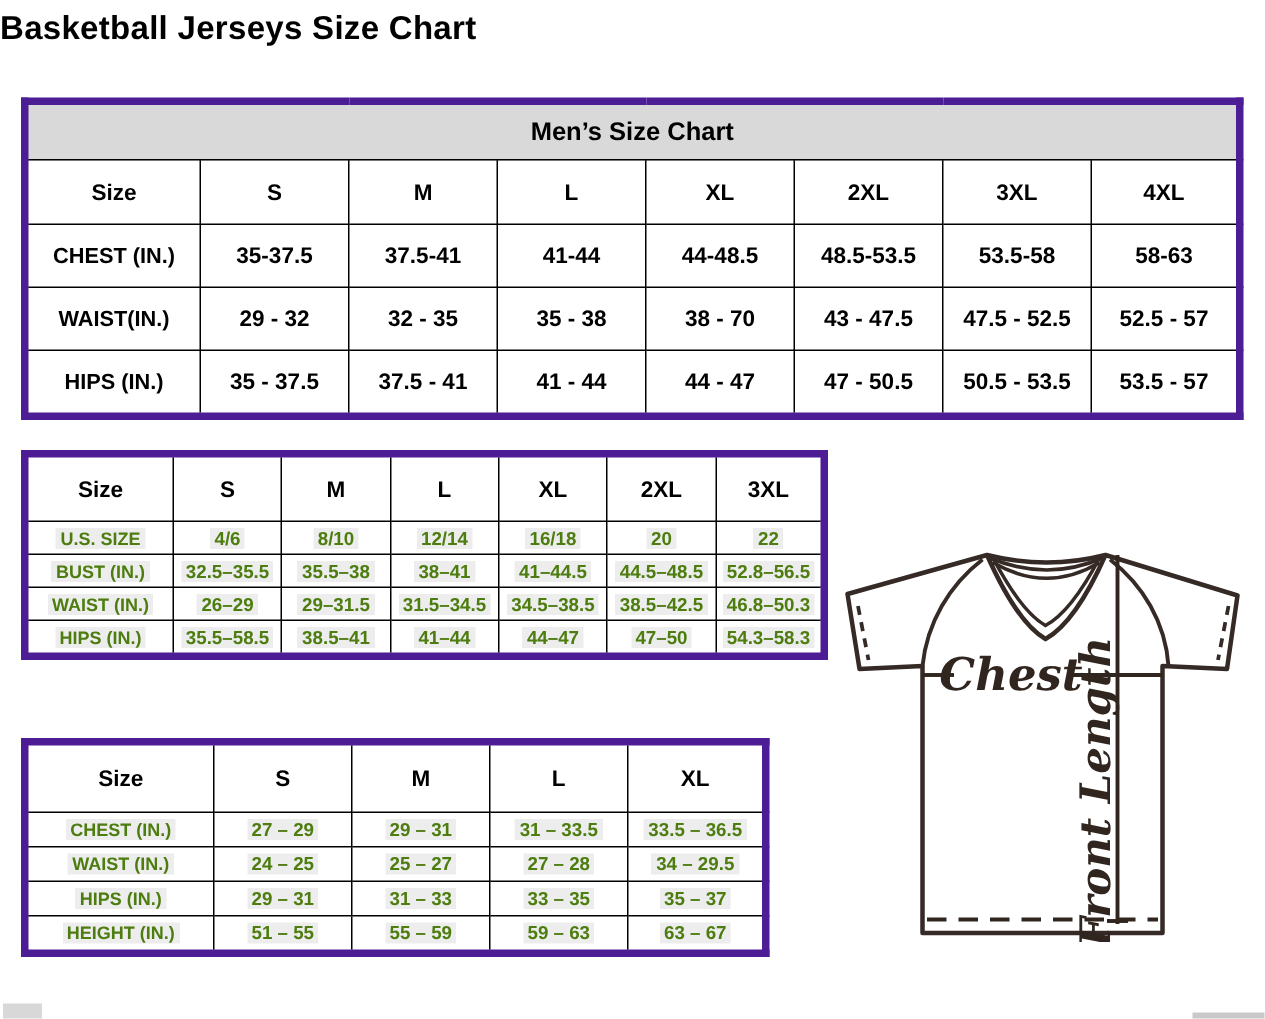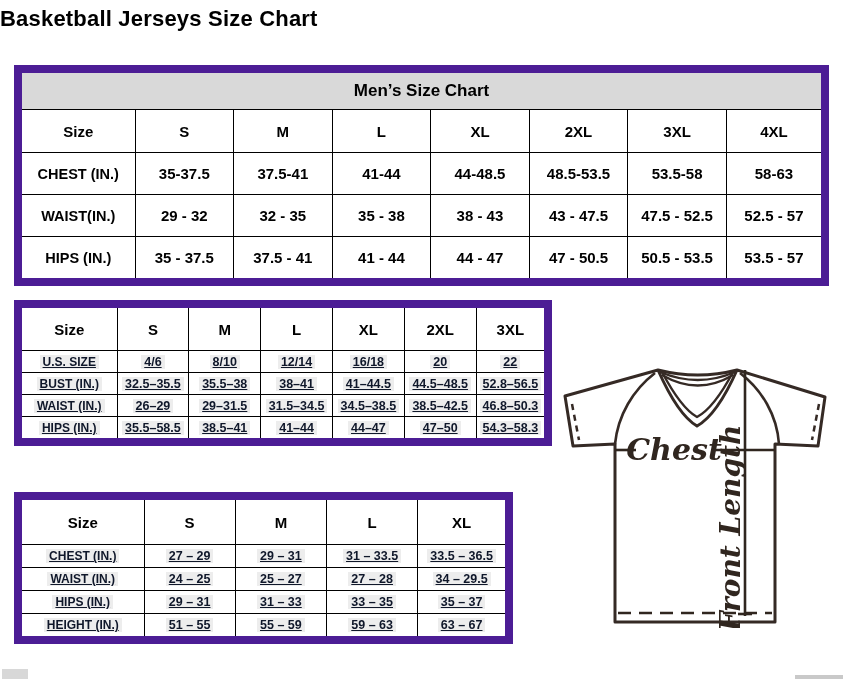--- a/index.html
+++ b/index.html
@@ -6,41 +6,41 @@
   body{
     width:843px;height:679px;position:relative;overflow:hidden;
     background:#ffffff;color:#000;
     font-family:"Liberation Sans", sans-serif;
   }
   .page-title{
     position:absolute;top:6px;left:0;width:818px;
     font-size:22px;font-weight:bold;letter-spacing:.2px;
   }
   .chart{position:absolute;}
-  .chart table{border-collapse:collapse;table-layout:fixed;width:100%;border:8px solid #4c1d95;}
+  .chart table{border-collapse:collapse;table-layout:fixed;width:100%;border:5px solid #4c1d95;}
   .chart td{border:1px solid #000;text-align:center;vertical-align:middle;font-weight:bold;padding:0;}
   td.band{background:#d9d9d9;font-size:17px;height:36px;}
   .men{left:14px;top:65px;width:815px;}
   .women{left:14px;top:300px;width:538px;}
   .youth{left:14px;top:492px;width:499px;}
   .men col.c0{width:117px;}
   .women col.c0{width:99px;}
   .youth col.c0{width:126px;}
   .men td.band{height:36px;}
   .women td.band,.youth td.band{font-size:16px;height:37px;}
   .men tr.size-row td{height:42px;font-size:15px;}
   .men tr.data-row td{height:41px;font-size:15px;}
   .men tr.data-row td.rlabel{font-size:14.5px;}
   .women tr.size-row td{height:42px;font-size:15px;}
   .women tr.data-row td{height:21px;font-size:12.5px;}
   .women tr.data-row td.rlabel{font-size:12px;}
   .youth tr.size-row td{height:44px;font-size:15px;}
   .youth tr.data-row td{height:22px;font-size:12.5px;}
   .youth tr.data-row td.rlabel{font-size:12px;}
-  .hl{background:#ededed;padding:0 3px;color:#0f172a;text-decoration:underline;}
+  .hl{background:#ededed;padding:0 3px;color:#4d7c0f;}
   .jersey{position:absolute;left:558px;top:360px;width:282px;height:268px;text-align:center;}
   .jersey svg{display:block;}
   .jersey text{
     font-family:"DejaVu Serif", serif;
     font-style:italic;font-weight:bold;fill:#30261f;
   }
   .artifact-left{position:absolute;left:2px;top:669px;width:26px;height:10px;background:#d8d8d8;}
   .artifact-right{position:absolute;left:795px;top:675px;width:48px;height:4px;background:#c9c9c9;}
 </style>
 </head>
@@ -82,21 +82,21 @@
           <td><span class="">44-48.5</span></td>
           <td><span class="">48.5-53.5</span></td>
           <td><span class="">53.5-58</span></td>
           <td><span class="">58-63</span></td>
         </tr>
         <tr class="data-row">
           <td class="rlabel"><span class="">WAIST(IN.)</span></td>
           <td><span class="">29 - 32</span></td>
           <td><span class="">32 - 35</span></td>
           <td><span class="">35 - 38</span></td>
-          <td><span class="">38 - 43</span></td>
+          <td><span class="">38 - 70</span></td>
           <td><span class="">43 - 47.5</span></td>
           <td><span class="">47.5 - 52.5</span></td>
           <td><span class="">52.5 - 57</span></td>
         </tr>
         <tr class="data-row">
           <td class="rlabel"><span class="">HIPS (IN.)</span></td>
           <td><span class="">35 - 37.5</span></td>
           <td><span class="">37.5 - 41</span></td>
           <td><span class="">41 - 44</span></td>
           <td><span class="">44 - 47</span></td>

